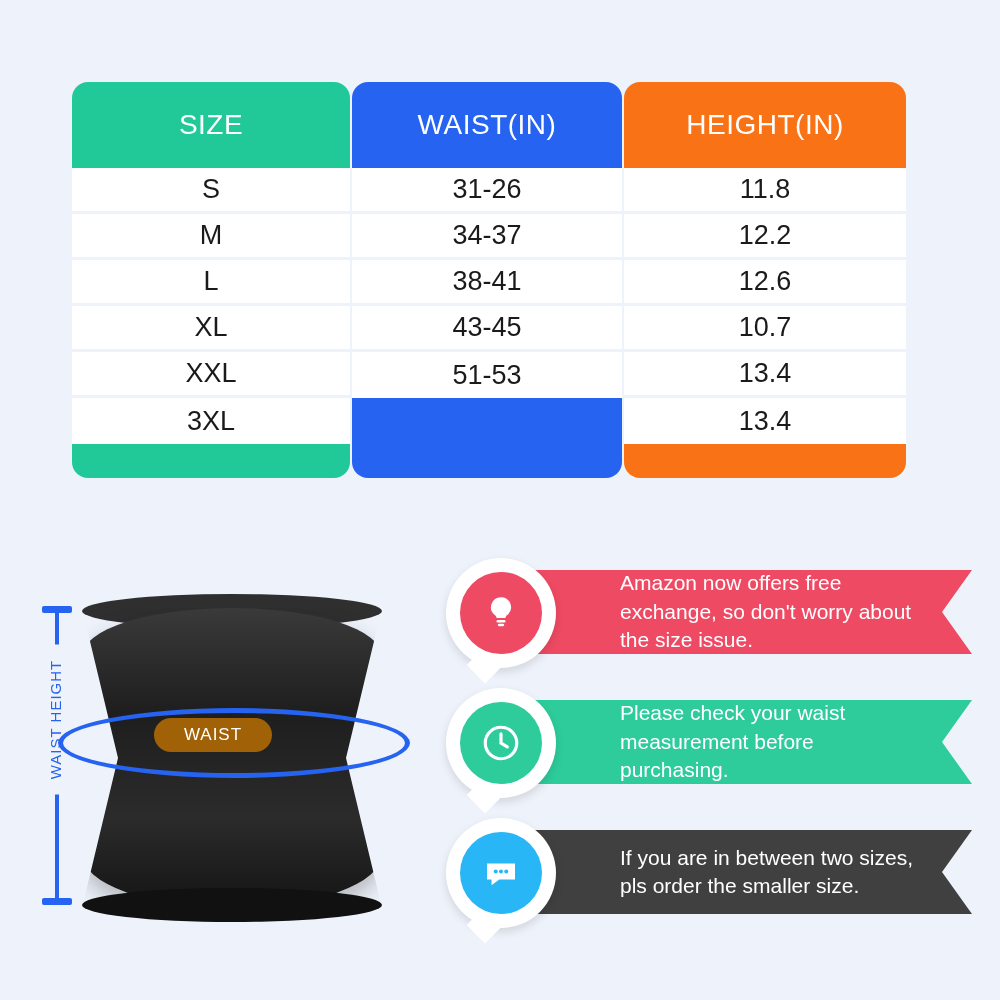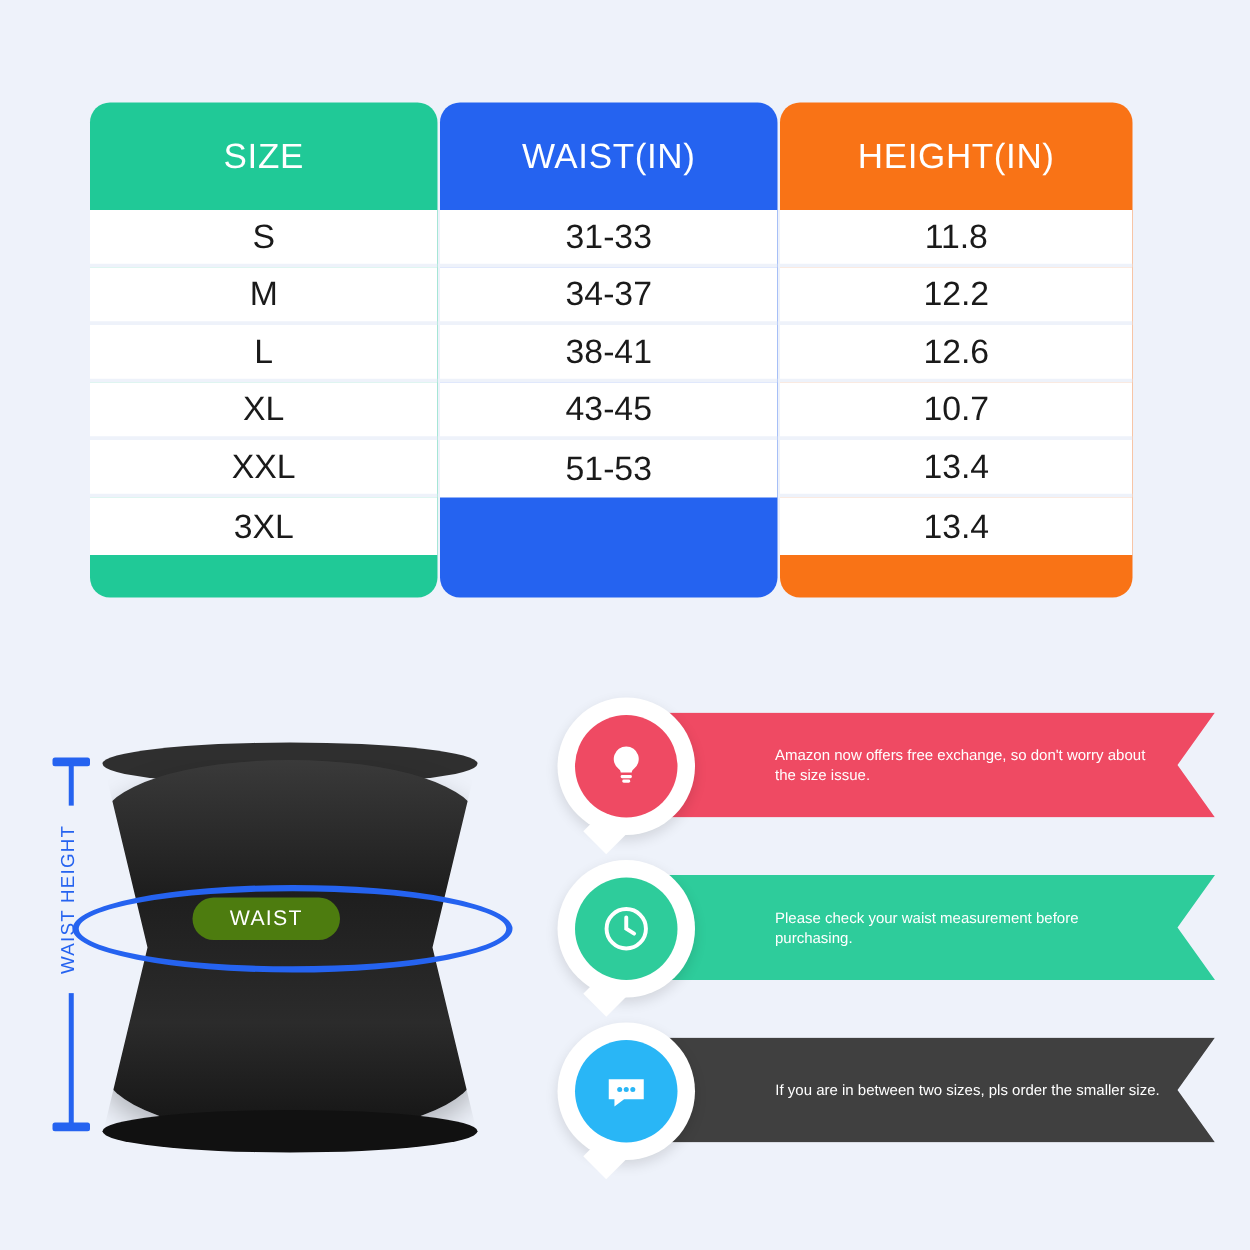--- a/index.html
+++ b/index.html
@@ -84,21 +84,21 @@
     position: absolute;
     left: 38px; top: 148px;
     width: 352px; height: 70px;
     border: 5px solid #2563f0;
     border-radius: 50%;
   }
   .waist-chip {
     position: absolute;
     left: 134px; top: 158px;
     width: 118px; height: 34px;
-    background: #4d7c0f;
+    background: #a16207;
     border-radius: 17px;
     color: #fff;
     font-size: 17px;
     letter-spacing: 1px;
     display: flex; align-items: center; justify-content: center;
     z-index: 4;
   }
   .height-ruler {
     position: absolute;
     left: 14px; top: 42px;
@@ -148,21 +148,21 @@
     left: 40px; top: 14px;
     width: 500px; height: 84px;
     clip-path: polygon(0% 0%, 100% 0%, 94% 50%, 100% 100%, 0% 100%);
     display: flex;
     align-items: center;
   }
   .ribbon-text {
     margin-left: 148px;
     margin-right: 44px;
     color: #ffffff;
-    font-size: 12px;
+    font-size: 21px;
     line-height: 1.35;
   }
   .badge {
     position: absolute;
     left: 14px; top: 2px;
     width: 110px; height: 110px;
     background: #ffffff;
     border-radius: 50%;
     box-shadow: 0 4px 10px rgba(0,0,0,0.12);
     display: flex; align-items: center; justify-content: center;
@@ -204,21 +204,21 @@
         <div class="cell">L</div>
         <div class="cell">XL</div>
         <div class="cell">XXL</div>
         <div class="cell">3XL</div>
       </div>
     </div>
 
     <div class="col col-waist">
       <div class="col-header">WAIST(IN)</div>
       <div class="col-body">
-        <div class="cell">31-33</div>
+        <div class="cell">31-26</div>
         <div class="cell">34-37</div>
         <div class="cell">38-41</div>
         <div class="cell">43-45</div>
         <div class="cell">51-53</div>
       </div>
     </div>
 
     <div class="col col-height">
       <div class="col-header">HEIGHT(IN)</div>
       <div class="col-body">

